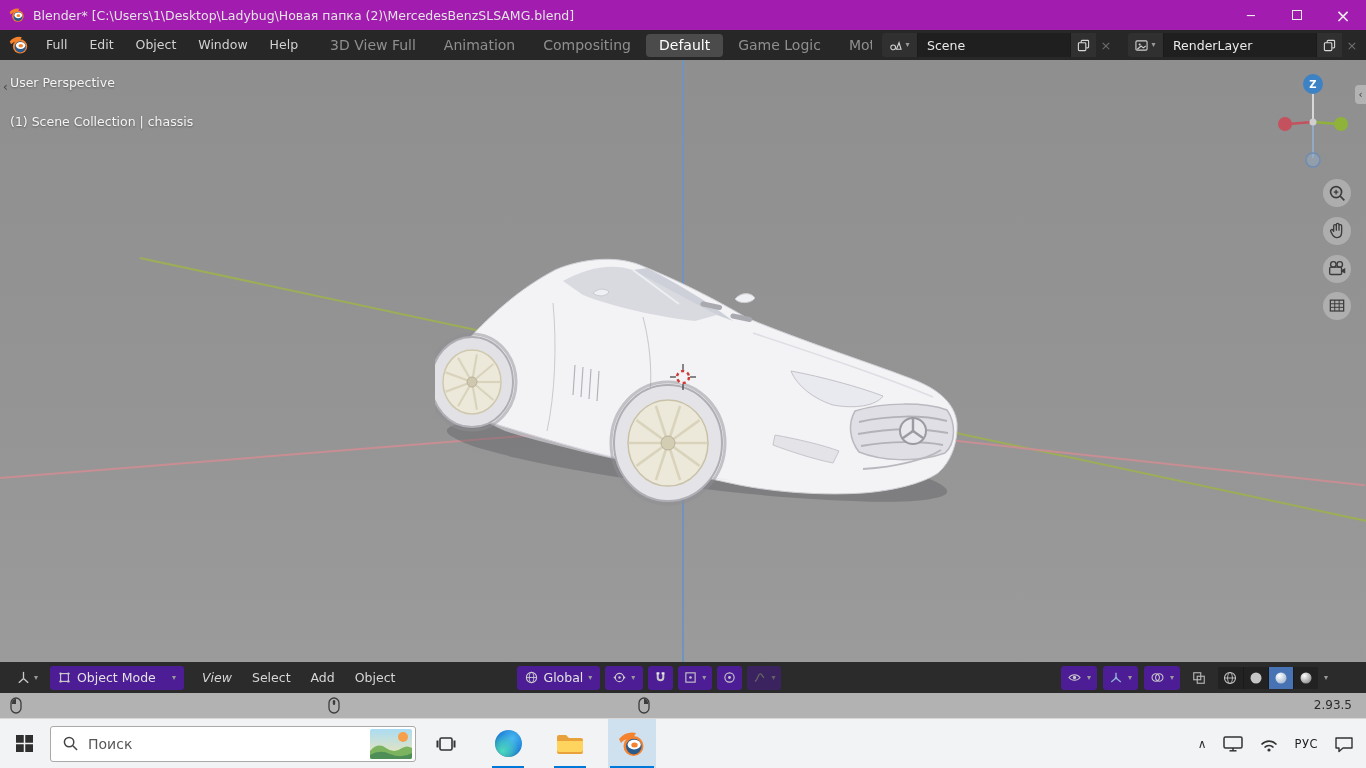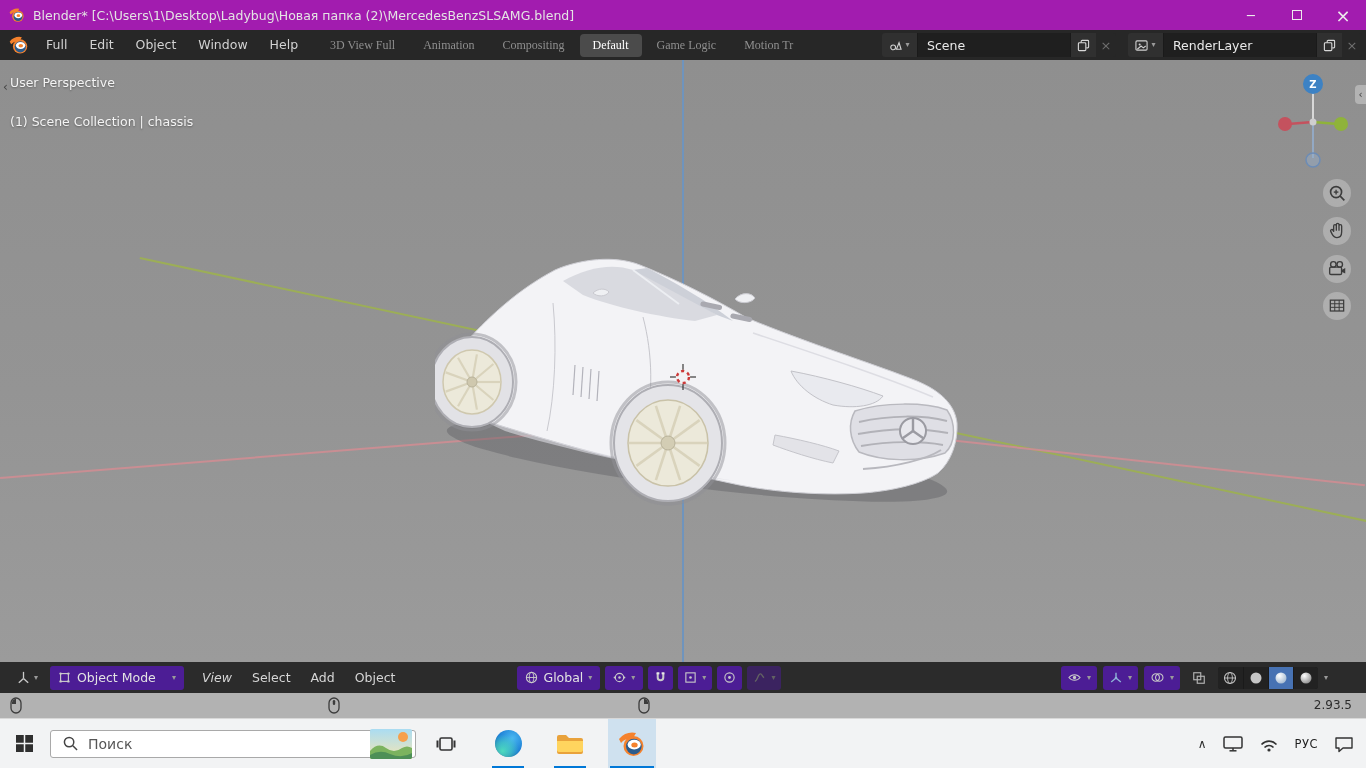--- a/index.html
+++ b/index.html
@@ -12,21 +12,21 @@
   .win-controls { margin-left:auto; display:flex; height:100%; }
   .win-btn { width:46px; height:100%; display:flex; align-items:center; justify-content:center; color:#ececec; font-size:13px; }
   .win-btn.close { font-size:18px; }
   .max-box { width:10px; height:10px; border:1.3px solid #ececec; }
 
   
   .topbar { height:30px; background:#272727; display:flex; align-items:center; padding-right:4px; }
   .tb-logo { padding:0 6px 0 9px; display:flex; }
   .menu-item { padding:0 11px; font-size:12.5px; color:#d2d2d2; line-height:30px; cursor:default; }
   .tabs { display:flex; align-items:center; flex:1; min-width:0; overflow:hidden; margin-left:8px; gap:2px; }
-  .tab { padding:0 13px; height:23px; line-height:23px; border-radius:4px; font-size:12px; color:#8f8f8f; white-space:nowrap;font-family:Liberation Serif, serif; }
+  .tab { padding:0 13px; height:23px; line-height:23px; border-radius:4px; font-size:14px; color:#8f8f8f; white-space:nowrap; }
   .tab.active { background:#4b4b4b; color:#ffffff; }
   .id-selector { display:flex; align-items:center; height:24px; border-radius:3px; overflow:hidden; flex:none; }
   .id-selector.scene { margin-left:10px; }
   .id-selector.rlayer { margin-left:12px; }
   .idsel-browse { width:36px; height:100%; background:#303030; display:flex; align-items:center; justify-content:center; gap:3px; border-right:1px solid #1a1a1a; }
   .idsel-name { width:152px; height:100%; background:#1f1f1f; color:#eaeaea; font-size:12.5px; display:flex; align-items:center; padding:0 9px; }
   .idsel-copy { width:26px; height:100%; background:#303030; display:flex; align-items:center; justify-content:center; border-left:1px solid #1a1a1a; }
   .idsel-x { width:20px; height:100%; background:#272727; color:#6f6f6f; display:flex; align-items:center; justify-content:center; font-size:13px; }
   .chev { color:#9a9a9a; font-size:8px; line-height:1; }
 
@@ -61,21 +61,21 @@
   .statusbar { height:25px; background:#b2b2b2; position:relative; }
   .mouse-hint { position:absolute; top:4px; }
   .version { position:absolute; right:14px; top:5px; font-size:12px; color:#2c2c2c; }
 
   
   .taskbar { height:50px; background:#f2f3f4; border-top:1px solid #d8d8d8; display:flex; align-items:center; }
   .task-btn { width:48px; height:50px; display:flex; align-items:center; justify-content:center; position:relative; flex:none; }
   .task-btn.open::after { content:""; position:absolute; left:8px; right:8px; bottom:0; height:3px; background:#0078d7; }
   .task-btn.active { background:rgba(0,120,215,.14); }
   .task-btn.active::after { left:2px; right:2px; }
-  .search-box { width:366px; height:28px; background:#ffffff; border:1px solid #a9a9a9; border-radius:3px; display:flex; align-items:center; margin-left:2px; padding:0 3px 0 12px; flex:none; }
+  .search-box { width:366px; height:36px; background:#ffffff; border:1px solid #a9a9a9; border-radius:3px; display:flex; align-items:center; margin-left:2px; padding:0 3px 0 12px; flex:none; }
   .search-input { border:none; outline:none; flex:1; font-size:14px; color:#333; background:transparent; font-family:"DejaVu Sans",sans-serif; margin-left:10px; min-width:0; }
   .search-input::placeholder { color:#565656; opacity:1; }
   .edge-circle { width:27px; height:27px; border-radius:50%; background:radial-gradient(circle at 65% 30%, #49b8f1, #1d7fd6 55%, #16539c 82%, #123a78 100%); position:relative; overflow:hidden; }
   .edge-circle::after { content:""; position:absolute; inset:0; background:radial-gradient(circle at 28% 78%, rgba(80,224,190,.95) 0%, rgba(80,224,190,.55) 30%, transparent 58%); }
   .tray { margin-left:auto; display:flex; align-items:center; height:100%; }
   .tray-item { height:100%; display:flex; align-items:center; justify-content:center; padding:0 8px; flex:none; }
   .lang { font-size:11.5px; color:#1f1f1f; letter-spacing:.5px; }
   .clock { text-align:center; font-size:12px; color:#1d1d1d; line-height:1.35; padding:0 9px; }
   .tray-chev { font-size:12px; color:#2e2e2e; }
 </style>

